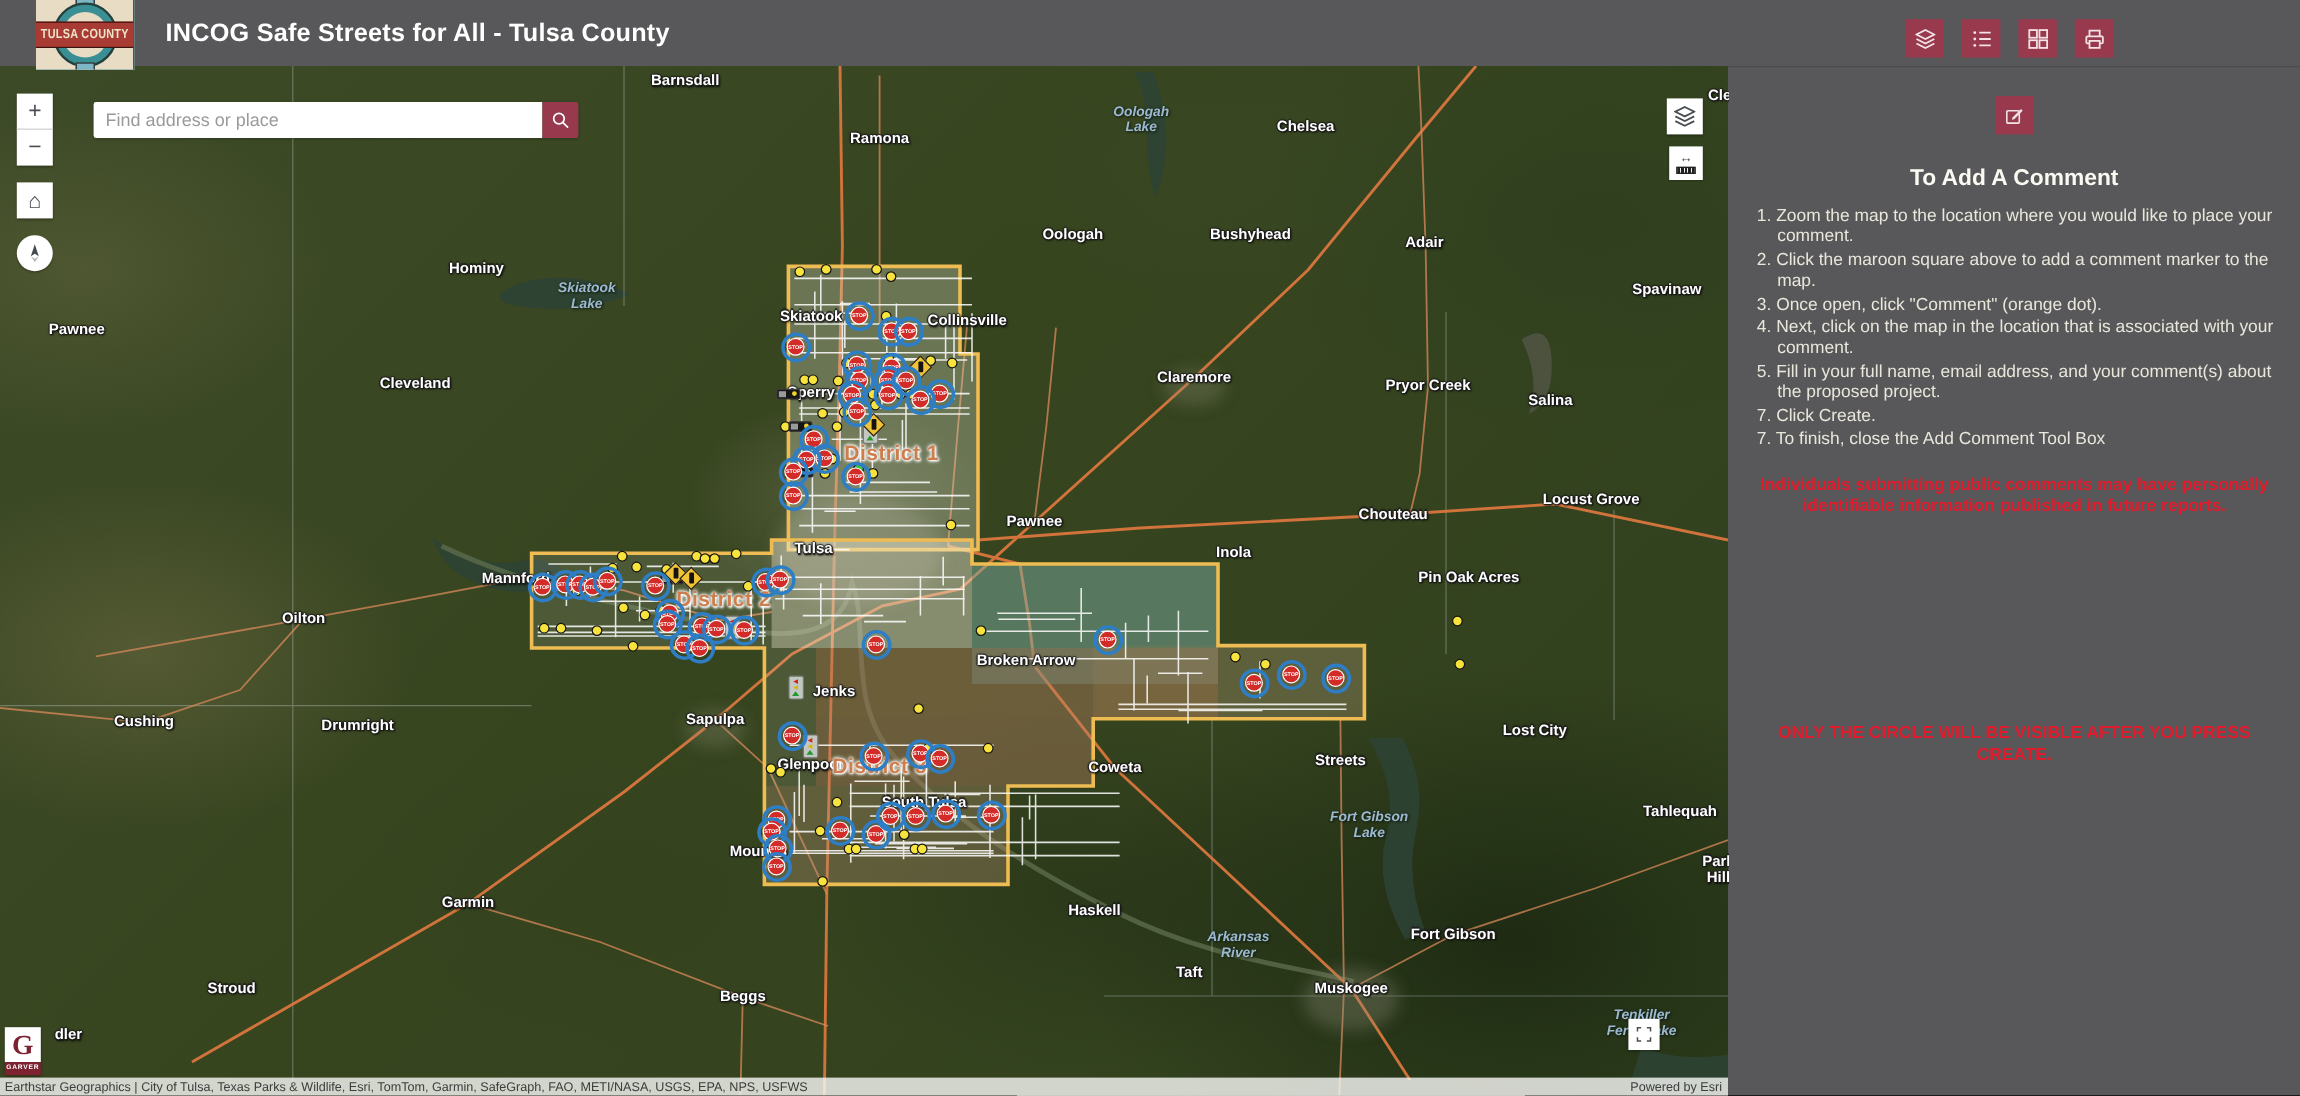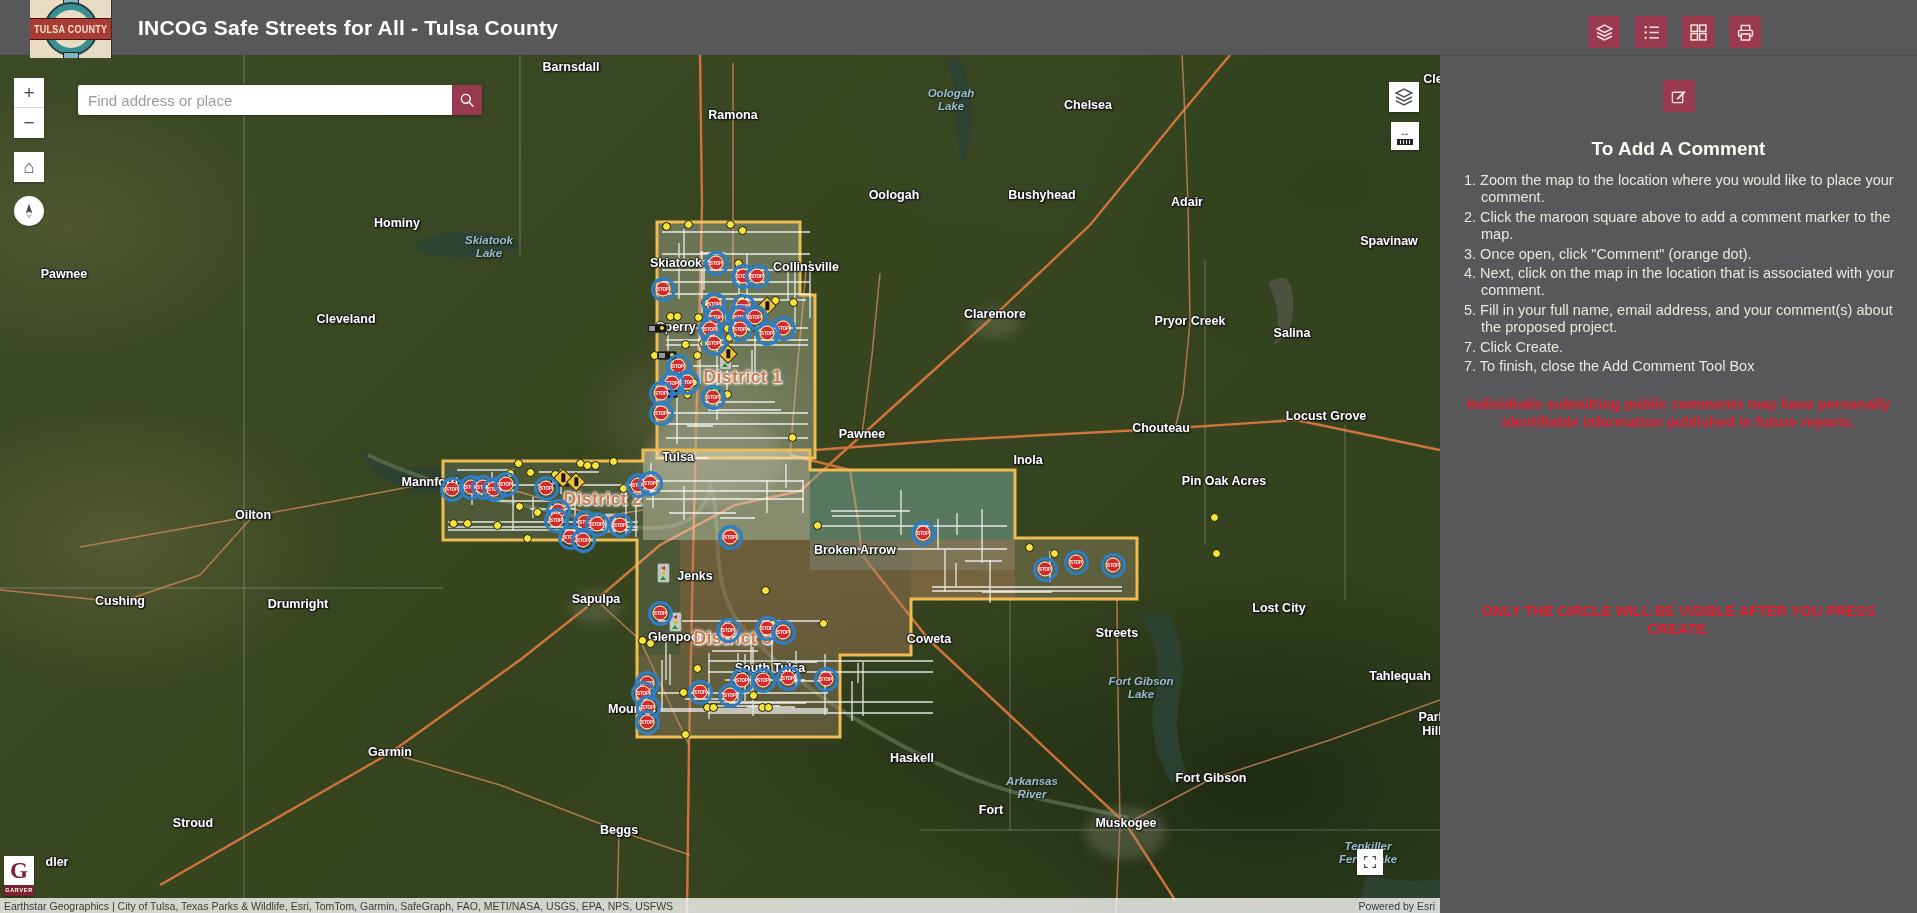--- a/index.html
+++ b/index.html
@@ -269,21 +269,21 @@
           <div class="mlabel city" style="left: 929px; top: 585px;">Coweta</div>
           <div class="mlabel city" style="left: 1117px; top: 579px;">Streets</div>
           <div class="mlabel city" style="left: 1279px; top: 554px;">Lost City</div>
           <div class="mlabel lake" style="left: 1141px; top: 633px;">Fort Gibson
 Lake</div>
           <div class="mlabel city" style="left: 1400px; top: 622px;">Tahlequah</div>
           <div class="mlabel city" style="left: 1432px; top: 670px;">Park Hill</div>
           <div class="mlabel city" style="left: 912px; top: 704px;">Haskell</div>
           <div class="mlabel lake" style="left: 1032px; top: 733px;">Arkansas
 River</div>
-          <div class="mlabel city" style="left: 991px; top: 756px;">Fort</div>
+          <div class="mlabel city" style="left: 991px; top: 756px;">Taft</div>
           <div class="mlabel city" style="left: 1211px; top: 724px;">Fort Gibson</div>
           <div class="mlabel city" style="left: 1126px; top: 769px;">Muskogee</div>
           <div class="mlabel city" style="left: 632px; top: 655px;">Mounds</div>
           <div class="mlabel city" style="left: 770px; top: 614px;">South Tulsa</div>
           <div class="mlabel city" style="left: 390px; top: 698px;">Garmin</div>
           <div class="mlabel city" style="left: 193px; top: 769px;">Stroud</div>
           <div class="mlabel city" style="left: 619px; top: 776px;">Beggs</div>
           <div class="mlabel lake" style="left: 1368px; top: 798px;">Tenkiller
 Ferry Lake</div>
           <div class="mlabel partial" style="left: 45px; top: 808px; margin-left: 12px;">dler</div>

